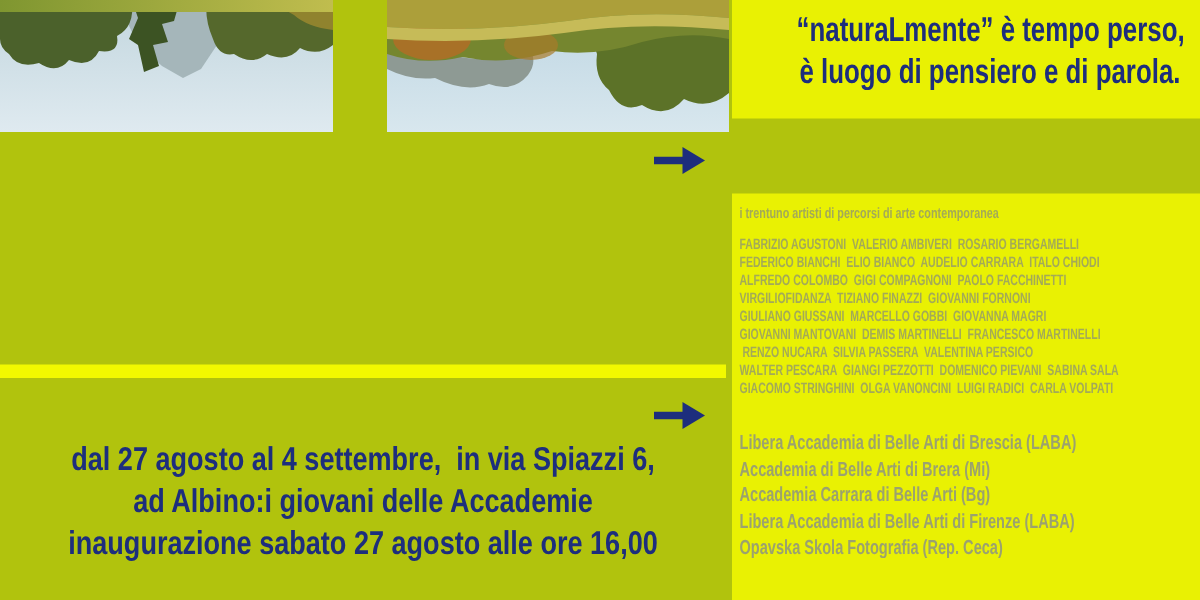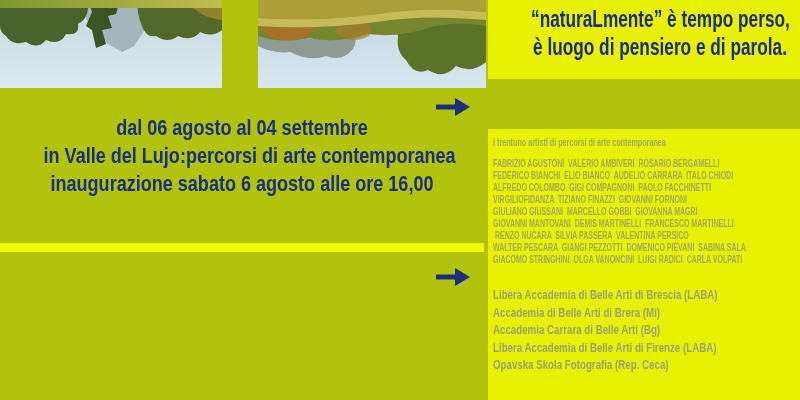--- a/index.html
+++ b/index.html
@@ -85,28 +85,28 @@
     <rect width="228" height="88" fill="url(#sky2)"></rect>
     <path d="M126,0 L228,0 L228,62 Q214,74 198,66 Q186,80 170,70 Q156,76 148,60 Q138,52 140,36 L134,18 Z" fill="#5c7228"></path>
     <path d="M0,28 L0,46 Q16,54 32,52 Q52,62 68,56 Q84,62 94,50 Q100,42 96,34 Q70,44 40,36 Q18,32 0,28 Z" fill="#8e9a94"></path>
     <path d="M0,0 L228,0 L228,26 Q200,20 170,28 Q140,38 110,34 Q80,44 50,38 Q24,44 0,36 Z" fill="#75862f"></path>
     <ellipse cx="30" cy="26" rx="26" ry="14" fill="#b26d26" opacity="0.85"></ellipse>
     <ellipse cx="96" cy="30" rx="18" ry="10" fill="#a87a2a" opacity="0.7"></ellipse>
     <path d="M0,0 L228,0 L228,12 Q170,6 120,14 Q60,22 0,18 Z" fill="#ac9f3a"></path>
     <path d="M0,18 Q60,22 120,14 Q170,6 228,12 L228,20 Q168,14 118,22 Q58,30 0,26 Z" fill="#c6bb58"></path>
   </svg>
 
-  <div class="event-block event-valle">
-    <div class="ev-line">dal 06 agosto al 04 settembre</div>
-    <div class="ev-line">in Valle del Lujo:percorsi di arte contemporanea</div>
-    <div class="ev-line">inaugurazione sabato 6 agosto alle ore 16,00</div>
-  </div>
 
   <div class="divider-bright"></div>
 
+  <div class="event-block event-albino">
+    <div class="ev-line">dal 27 agosto al 4 settembre,  in via Spiazzi 6,</div>
+    <div class="ev-line">ad Albino:i giovani delle Accademie</div>
+    <div class="ev-line">inaugurazione sabato 27 agosto alle ore 16,00</div>
+  </div>
 
   <svg class="arrow arrow-1" viewBox="0 0 34 22">
     <path d="M0,11 H21" stroke="#1d2e7d" stroke-width="5" fill="none"></path>
     <polygon points="19,2 34,11 19,20" fill="#1d2e7d"></polygon>
   </svg>
   <svg class="arrow arrow-2" viewBox="0 0 34 22">
     <path d="M0,11 H21" stroke="#1d2e7d" stroke-width="5" fill="none"></path>
     <polygon points="19,2 34,11 19,20" fill="#1d2e7d"></polygon>
   </svg>
 

